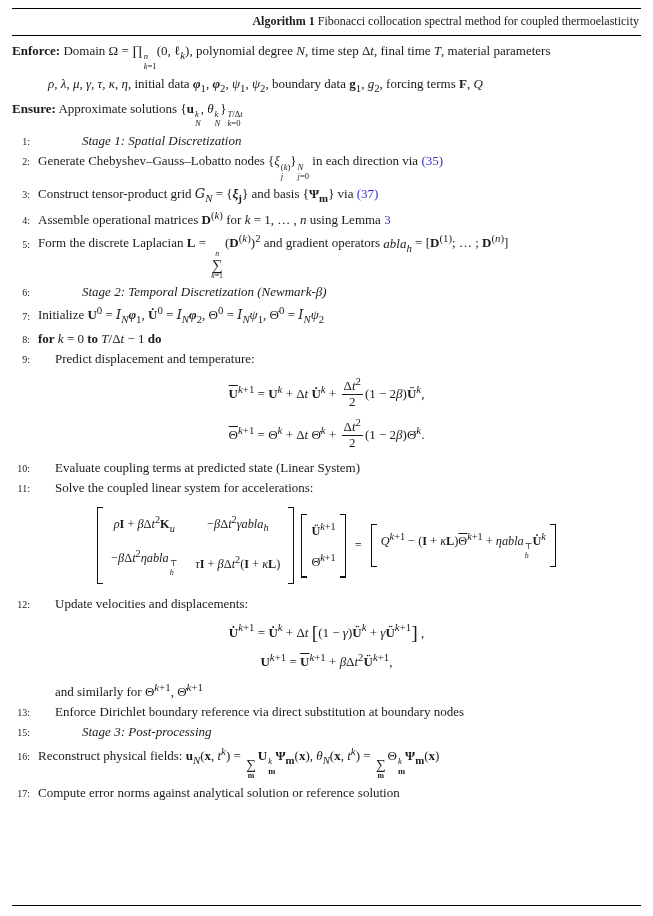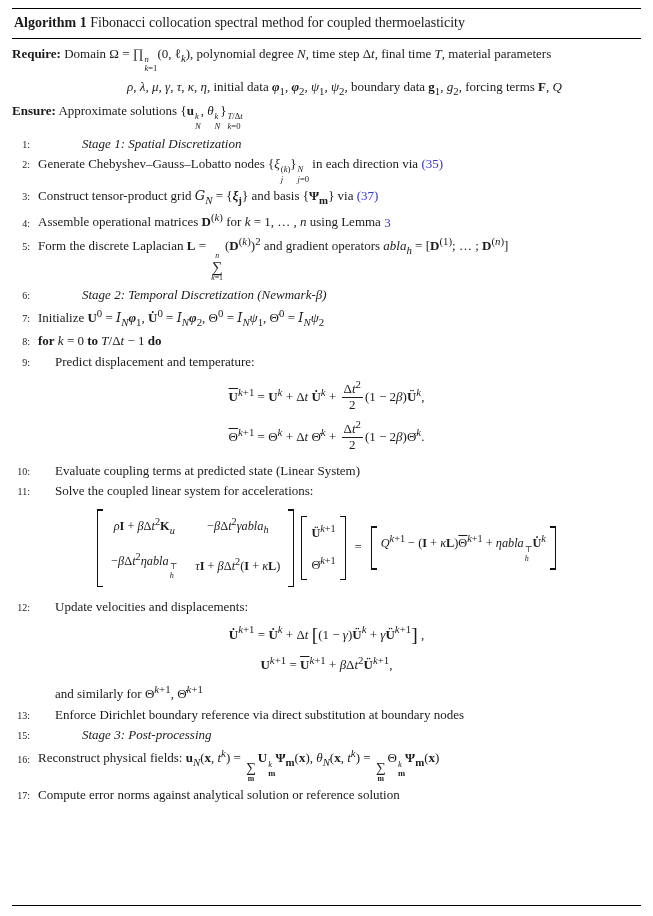--- a/index.html
+++ b/index.html
@@ -6,25 +6,25 @@
   *{ box-sizing:border-box; }
   html,body{ margin:0; padding:0; }
   body{
     width:653px; height:916px; background:#ffffff; color:var(--ink);
     font-family:"Liberation Serif","DejaVu Serif",serif;
     font-size:13px; line-height:1.25; overflow:hidden;
   }
   .algo{ height:100%; padding:8px 12px 10px 12px; display:flex; flex-direction:column; }
   .rule{ border-top:1px solid #000; }
   .rule.thick{ border-top-width:1.7px; }
-  .title-line{ padding:5px 2px 6px 2px; font-size:14px; }
+  .title-line{ padding:5px 2px 6px 2px; font-size:12px;text-align:right; }
   .kw{ font-weight:bold; }
   .algobody{ padding:3px 0 0 0; }
   .reqline{ margin:4px 0; }
-  .reqcont{ margin:5px 0; padding-left:36px;text-align:center; }
+  .reqcont{ margin:5px 0; padding-left:36px; }
   .step{ display:flex; align-items:baseline; margin:4px 0; }
   .no{ flex:0 0 26px; text-align:right; font-size:10px; padding-right:8px; color:#1a1a1a; }
   .ct{ flex:1; }
   .ct.ind{ padding-left:17px; }
   .comment{ font-style:italic;margin-left:44px; }
   .ref{ color:var(--link);margin-top:16px; }
   
   .ss{ display:inline-flex; flex-direction:column; font-size:0.66em; line-height:1.12;
        vertical-align:-0.5em; text-align:left; margin-left:1px; }
   .ss .t,.ss .b{ display:block; }
@@ -74,21 +74,21 @@
   <div class="title-line">
     <span class="kw">Algorithm 1</span>
     <span>Fibonacci collocation spectral method for coupled thermoelasticity</span>
   </div>
 
   <div class="rule"></div>
 
   <div class="algobody">
 
     <div class="reqline">
-      <span class="kw">Require:</span>
+      <span class="kw">Enforce:</span>
       <span>Domain Ω = ∏<span class="ss">
             <span class="t"><i>n</i></span>
             <span class="b"><i>k</i>=1</span>
           </span>(0, ℓ<sub><i>k</i></sub>), polynomial degree <i>N</i>, time step Δ<i>t</i>, final time <i>T</i>, material parameters</span>
     </div>
     <div class="reqcont"><i>ρ</i>, <i>λ</i>, <i>μ</i>, <i>γ</i>, <i>τ</i>, <i>κ</i>, <i>η</i>, initial data <b><i>φ</i></b><sub>1</sub>, <b><i>φ</i></b><sub>2</sub>, <i>ψ</i><sub>1</sub>, <i>ψ</i><sub>2</sub>, boundary data <b>g</b><sub>1</sub>, <i>g</i><sub>2</sub>, forcing terms <b>F</b>, <i>Q</i></div>
 
     <div class="reqline">
       <span class="kw">Ensure:</span>
       <span>Approximate solutions {<b>u</b><span class="ss">

